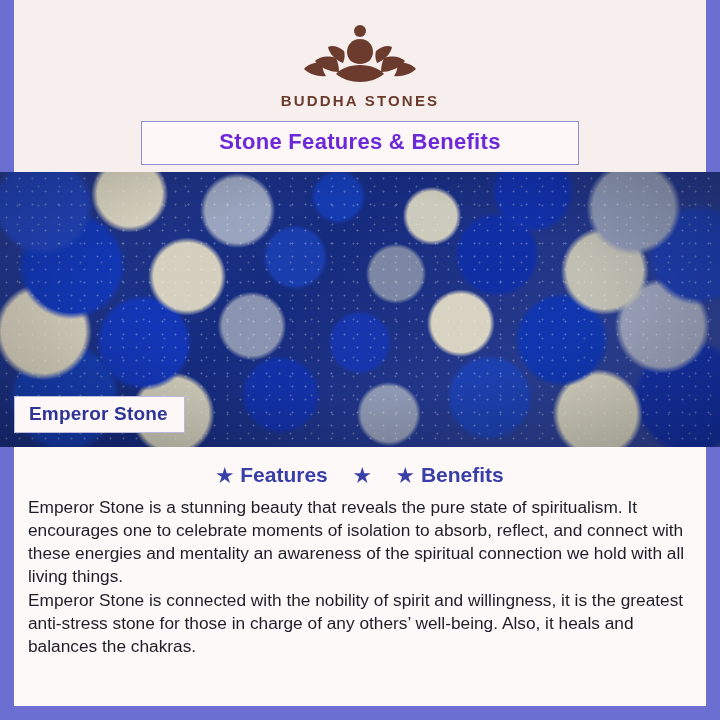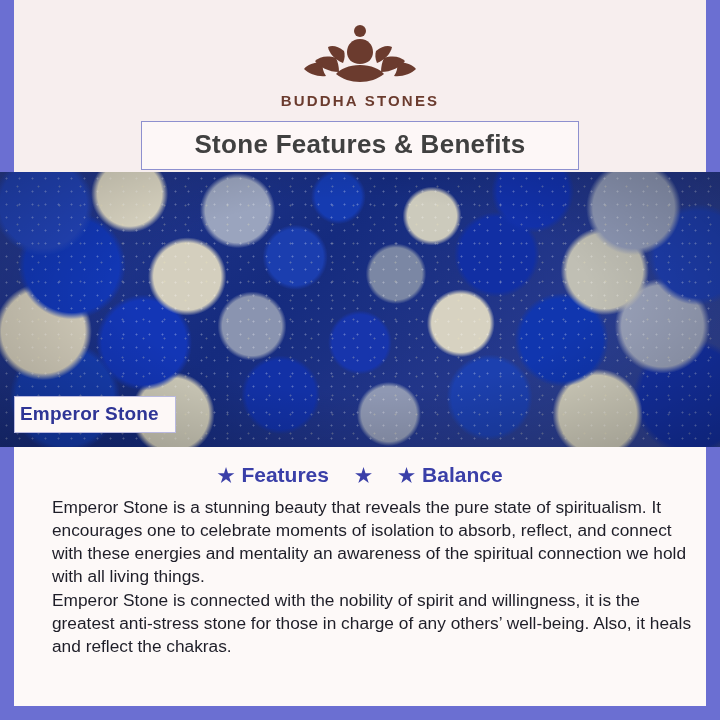--- a/index.html
+++ b/index.html
@@ -57,23 +57,23 @@
   }
   .title-box {
     margin-top: 12px;
     width: 438px;
     border: 1.5px solid #8e90cf;
     background: #fdf7f7;
     text-align: center;
     padding: 7px 0 9px 0;
   }
   .title-box .title {
-    font-size: 26px;
+    font-size: 22px;
     font-weight: bold;
-    color: #404040;
+    color: #6d28d9;
     letter-spacing: 0.3px;
   }
 
   
   .hero {
     position: absolute; top: 172px; left: 0; width: 720px; height: 275px;
     overflow: hidden;
     background: #2c3f7a;
   }
   .hero-stones {
@@ -122,21 +122,21 @@
   .hero-vignette {
     position: absolute; inset: 0;
     background: radial-gradient(ellipse at 50% 45%, rgba(0,0,0,0) 45%, rgba(0,0,0,0.28) 100%);
   }
 
   .stone-label {
     position: absolute;
     left: 14px; bottom: 14px;
     background: #fdf8f7;
     border: 1px solid #b9b9e0;
-    padding: 6px 16px 7px 5px;
+    padding: 6px 16px 7px 14px;
     font-size: 19px;
     font-weight: bold;
     color: #2f3596;
     letter-spacing: 0.2px;
   }
 
   
   .content {
     position: absolute; top: 447px; left: 0; width: 720px; height: 273px;
     background: #fdf9f8;
@@ -153,21 +153,20 @@
     display: flex; align-items: center; gap: 7px;
     font-size: 21px; font-weight: bold; color: #3a3fa8;
   }
   .star { color: #3a3fa8; font-size: 19px; line-height: 1; }
 
   .body-text {
     padding: 9px 14px 0 14px;
     color: #1e1e28;
     font-size: 17.3px;
     line-height: 1.33;
-    margin-left: 24px;
   }
   .body-text p { margin-bottom: 0px; }
   .body-text p + p { margin-top: 1px; }
 </style>
 </head>
 <body>
 
 <div class="page">
 
   <div class="corner-tl"></div>
@@ -211,23 +210,23 @@
     <div class="benefits">
       <div class="benefit">
         <span class="star">★</span>
         <span>Features</span>
       </div>
       <div class="benefit">
         <span class="star">★</span>
       </div>
       <div class="benefit">
         <span class="star">★</span>
-        <span>Balance</span>
+        <span>Benefits</span>
       </div>
     </div>
 
     <div class="body-text">
       <p>Emperor Stone is a stunning beauty that reveals the pure state of spiritualism. It encourages one to celebrate moments of isolation to absorb, reflect, and connect with these energies and mentality an awareness of the spiritual connection we hold with all living things.</p>
-      <p>Emperor Stone is connected with the nobility of spirit and willingness, it is the greatest anti-stress stone for those in charge of any others’ well-being. Also, it heals and reflect the chakras.</p>
+      <p>Emperor Stone is connected with the nobility of spirit and willingness, it is the greatest anti-stress stone for those in charge of any others’ well-being. Also, it heals and balances the chakras.</p>
     </div>
 
   </div>
 </div>
 
 </body></html>

